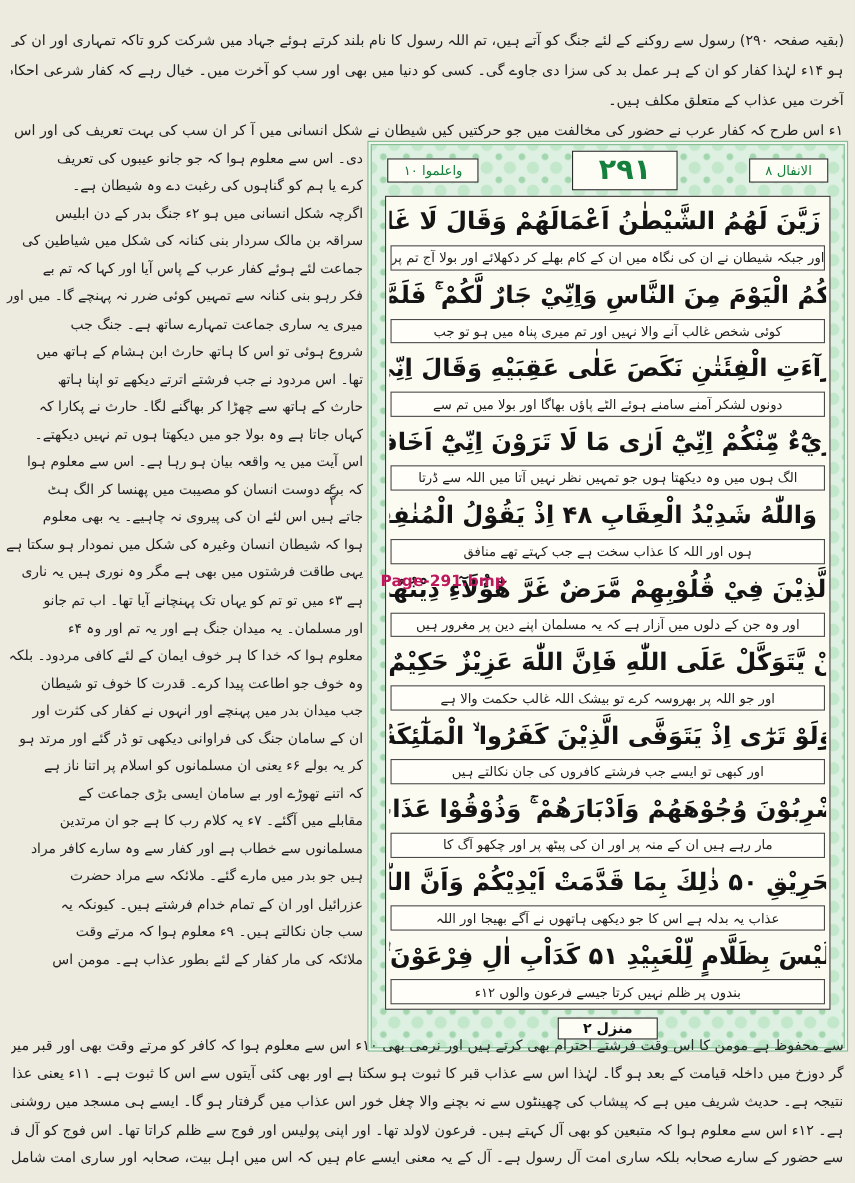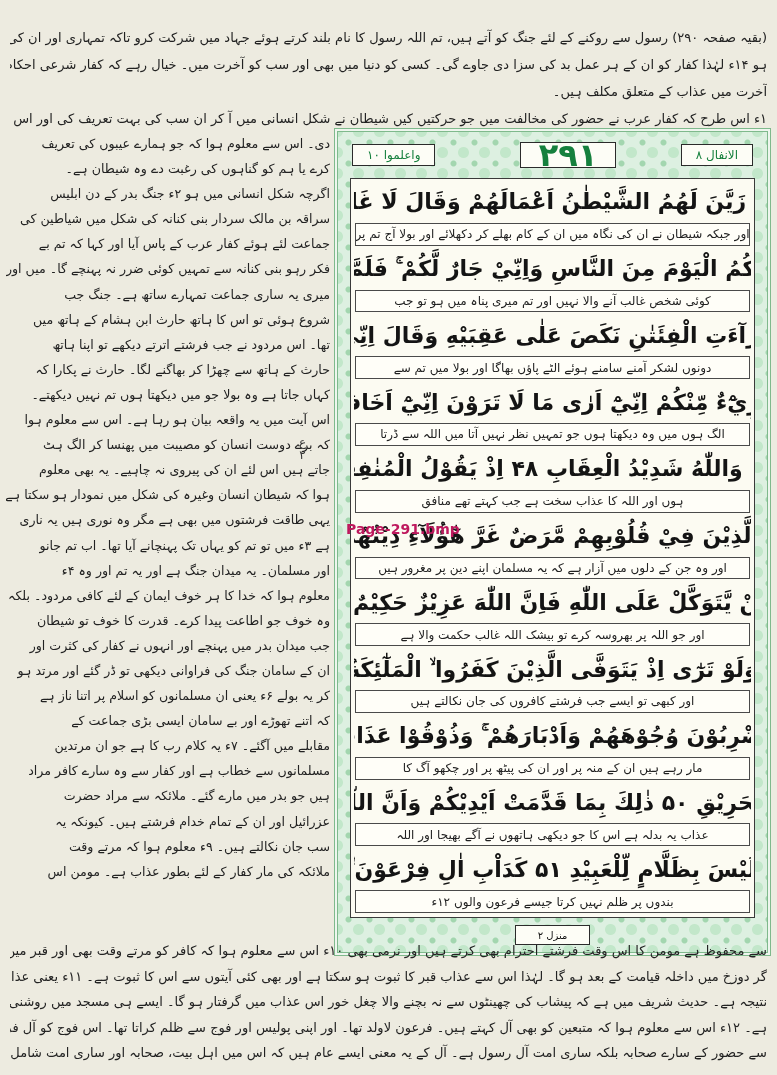--- a/index.html
+++ b/index.html
@@ -63,22 +63,22 @@
     padding:0 14px;
   }
   .hdr-box {
     background:#fdfdf6; border:1px solid #2b2b2b;
     font-size:12px; line-height:20px; height:22px;
     padding:0 14px; white-space:nowrap;
     display:flex; align-items:center; justify-content:center;
     color:#15803d;
   }
   .hdr-box.page-num {
-    height:26px; min-width:96px;
-    font-size:32px; font-weight:bold; letter-spacing:2px;margin-left:20px;
+    height:36px; min-width:96px;
+    font-size:26px; font-weight:bold; letter-spacing:2px;margin-left:20px;
   }
   .frame-body {
     flex:1 1 auto;
     margin:0 12px;
     background:#fcfbf2;
     border:1px solid #3a3a3a;
     display:flex; flex-direction:column;
     padding:2px 3px;
     overflow:hidden;
   }
@@ -101,21 +101,21 @@
     direction:rtl;
     font-size:12px; color:#222;
     white-space:nowrap; overflow:hidden;
   }
   .frame-footer {
     height:34px; flex:0 0 34px;
     display:flex; align-items:center; justify-content:center;
   }
   .footer-box {
     background:#fdfdf6; border:1px solid #2b2b2b;
-    font-size:10px; font-weight:normal; color:#111;
+    font-size:13px; font-weight:bold; color:#111;
     height:20px; padding:0 22px;
     display:flex; align-items:center; justify-content:center;
   }
 
   
   .ruku-marker {
     position:absolute; left:299px; top:436px;
     direction:rtl; text-align:center;
     font-size:12px; line-height:13px; color:#333;
   }
@@ -137,21 +137,21 @@
 
       <div class="c-line">ہو ۱۴ء لہٰذا کفار کو ان کے ہر عمل بد کی سزا دی جاوے گی۔ کسی کو دنیا میں بھی اور سب کو آخرت میں۔ خیال رہے کہ کفار شرعی احکام کے دنیا میں مکلف نہیں۔ مگر</div>
 
       <div class="c-line">آخرت میں عذاب کے متعلق مکلف ہیں۔</div>
 
       <div class="c-line">۱ء اس طرح کہ کفار عرب نے حضور کی مخالفت میں جو حرکتیں کیں شیطان نے شکل انسانی میں آ کر ان سب کی بہت تعریف کی اور اس پر انہیں قائم رہنے کی رغبت</div>
     </div>
 
   <div class="commentary left-block">
 
-      <div class="c-line">دی۔ اس سے معلوم ہوا کہ جو ہمارے عیبوں کی تعریف</div>
+      <div class="c-line">دی۔ اس سے معلوم ہوا کہ جو جانو عیبوں کی تعریف</div>
 
       <div class="c-line">کرے یا ہم کو گناہوں کی رغبت دے وہ شیطان ہے۔</div>
 
       <div class="c-line">اگرچہ شکل انسانی میں ہو ۲ء جنگ بدر کے دن ابلیس</div>
 
       <div class="c-line">سراقہ بن مالک سردار بنی کنانہ کی شکل میں شیاطین کی</div>
 
       <div class="c-line">جماعت لئے ہوئے کفار عرب کے پاس آیا اور کہا کہ تم بے</div>
 
       <div class="c-line">فکر رہو بنی کنانہ سے تمہیں کوئی ضرر نہ پہنچے گا۔ میں اور</div>

